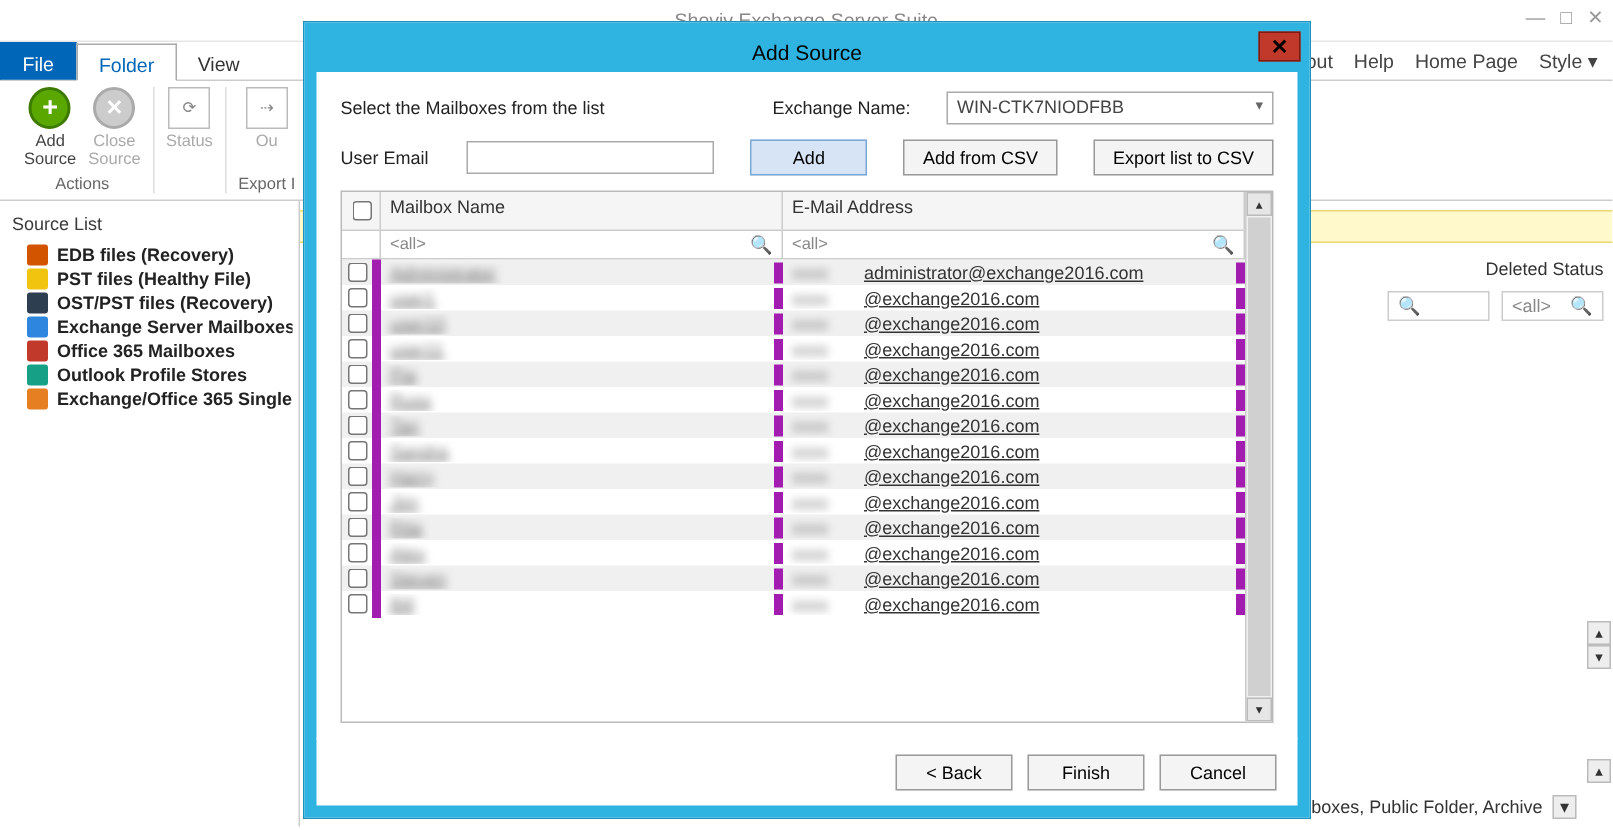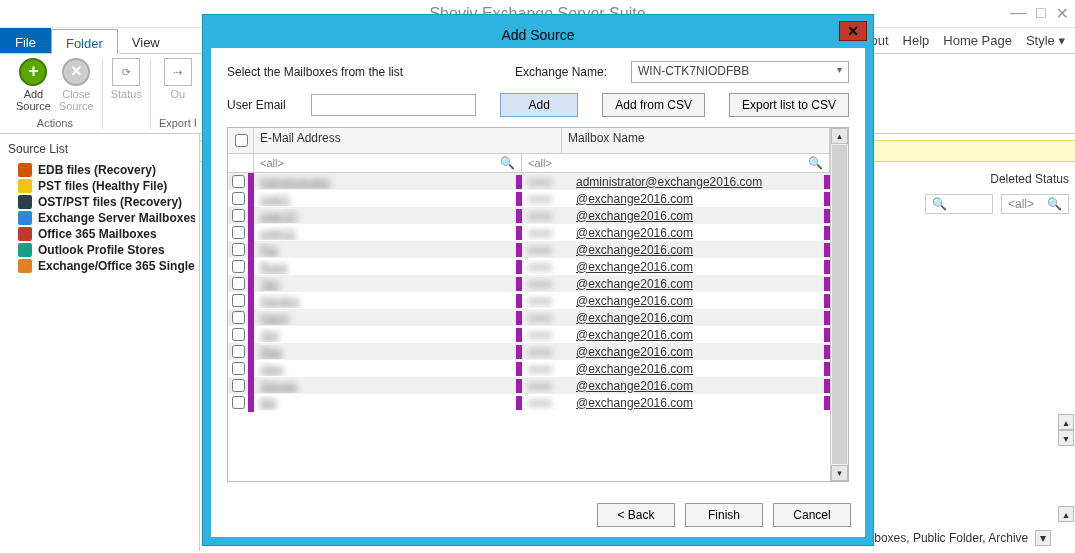--- a/index.html
+++ b/index.html
@@ -1,17 +1,17 @@
 <!DOCTYPE html>
 <html><head>
 <meta charset="utf-8">
 <style>
   * { box-sizing: border-box; font-family: "Segoe UI", Tahoma, sans-serif; }
   body { margin:0; width:1075px; height:553px; background:#fff; color:#333; overflow:hidden; position:relative; font-size:12px; }
-  .titlebar { height:28px; background:#fff; display:flex; align-items:center; justify-content:center; color:#888; font-size:16px; border-bottom:1px solid #e5e5e5; position:relative; }
+  .titlebar { height:28px; background:#fff; display:flex; align-items:center; justify-content:center; color:#888; font-size:13px; border-bottom:1px solid #e5e5e5; position:relative; }
   .titlebar .win-btns { position:absolute; right:6px; top:4px; display:flex; gap:10px; color:#999; }
   .menubar { height:26px; display:flex; align-items:stretch; border-bottom:1px solid #ccc; font-size:13px; }
   .menubar .tab { padding:4px 14px 0 14px; display:flex; align-items:center; cursor:pointer; }
   .menubar .file-btn { background:#0067b8; color:#fff; border:1px solid #0067b8; border-top:none; }
   .menubar .tab.active { border:1px solid #aaa; border-bottom:1px solid #fff; background:#fff; position:relative; top:1px; color:#0067b8; }
   .menubar .spacer { flex:1; }
   .menubar .right-items { display:flex; align-items:center; gap:14px; padding-right:10px; color:#444; }
   .ribbon { height:80px; background:#fff; border-bottom:1px solid #ccc; display:flex; padding:4px 8px; }
   .ribbon .group { display:flex; flex-direction:column; align-items:center; justify-content:space-between; padding:0 8px; border-right:1px solid #ddd; }
   .ribbon .items { display:flex; gap:8px; }
@@ -206,22 +206,22 @@
       <button class="btn">Export list to CSV</button>
     </div>
 
     <div class="mailbox-grid">
       <div style="display:flex; flex:1; min-height:0;">
         <div style="flex:1; display:flex; flex-direction:column; min-height:0;">
           <div class="mg-header">
             <div class="col col-chk">
                 <input type="checkbox" style="">
               </div>
+            <div class="col col-name">Mailbox Name</div>
             <div class="col col-email">E-Mail Address</div>
-            <div class="col col-name">Mailbox Name</div>
           </div>
           <div class="mg-filter">
             <div class="fcell col-chk"></div>
             <div class="fcell col-name">
                 <span>&lt;all&gt;</span>
                 <span class="searchglyph">🔍</span>
               </div>
             <div class="fcell col-email">
                 <span>&lt;all&gt;</span>
                 <span class="searchglyph">🔍</span>

